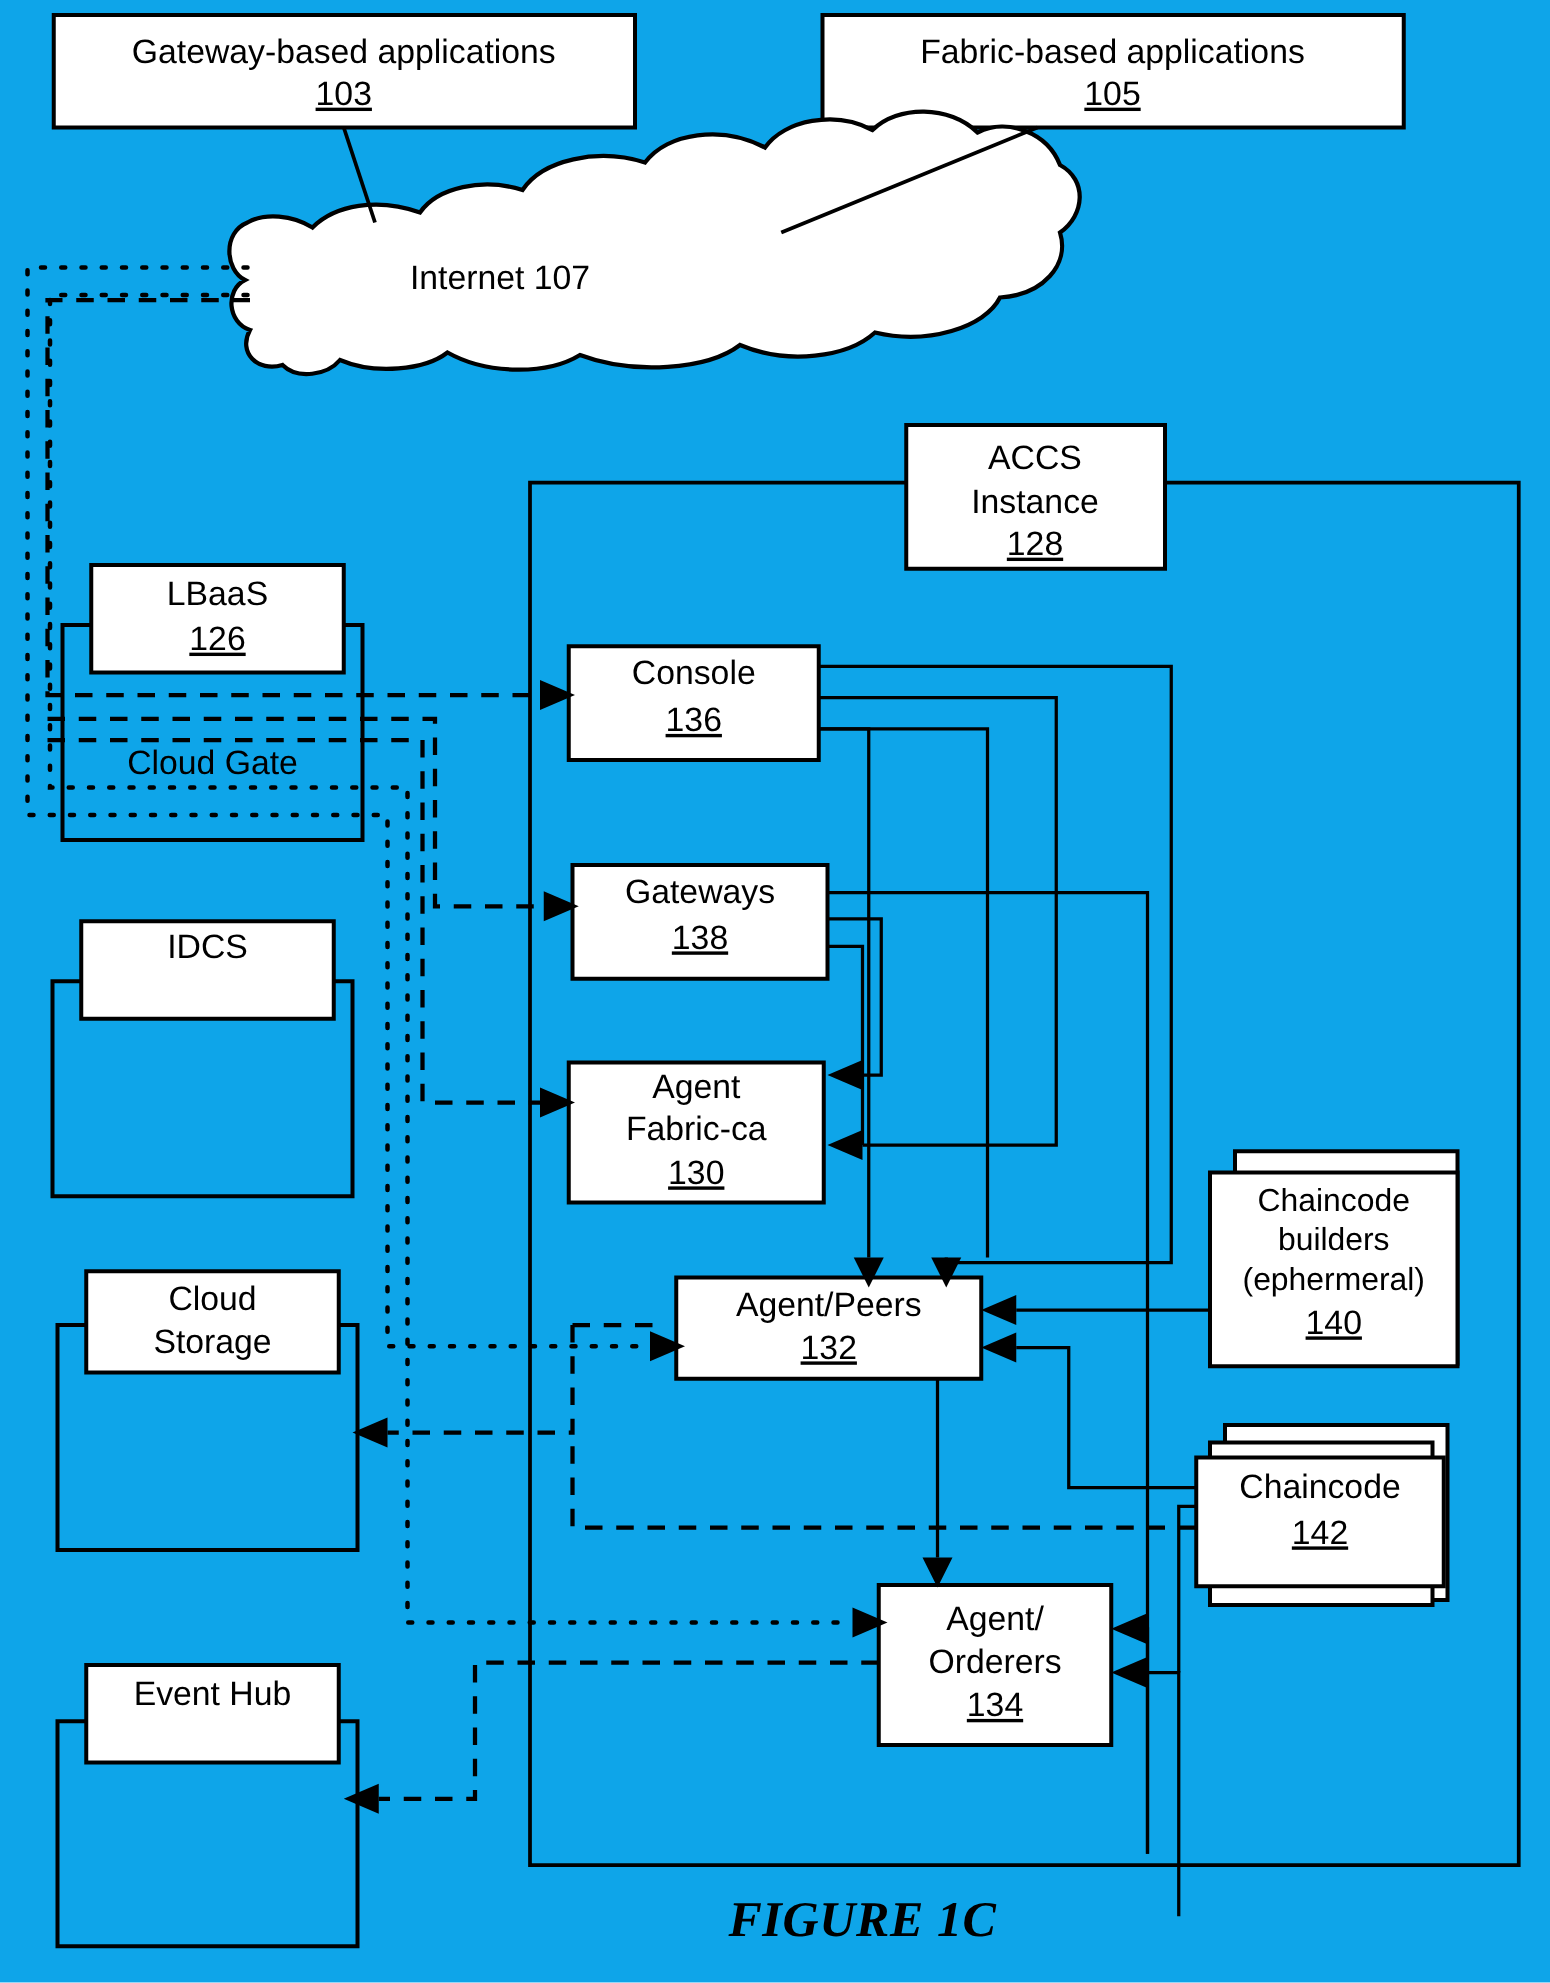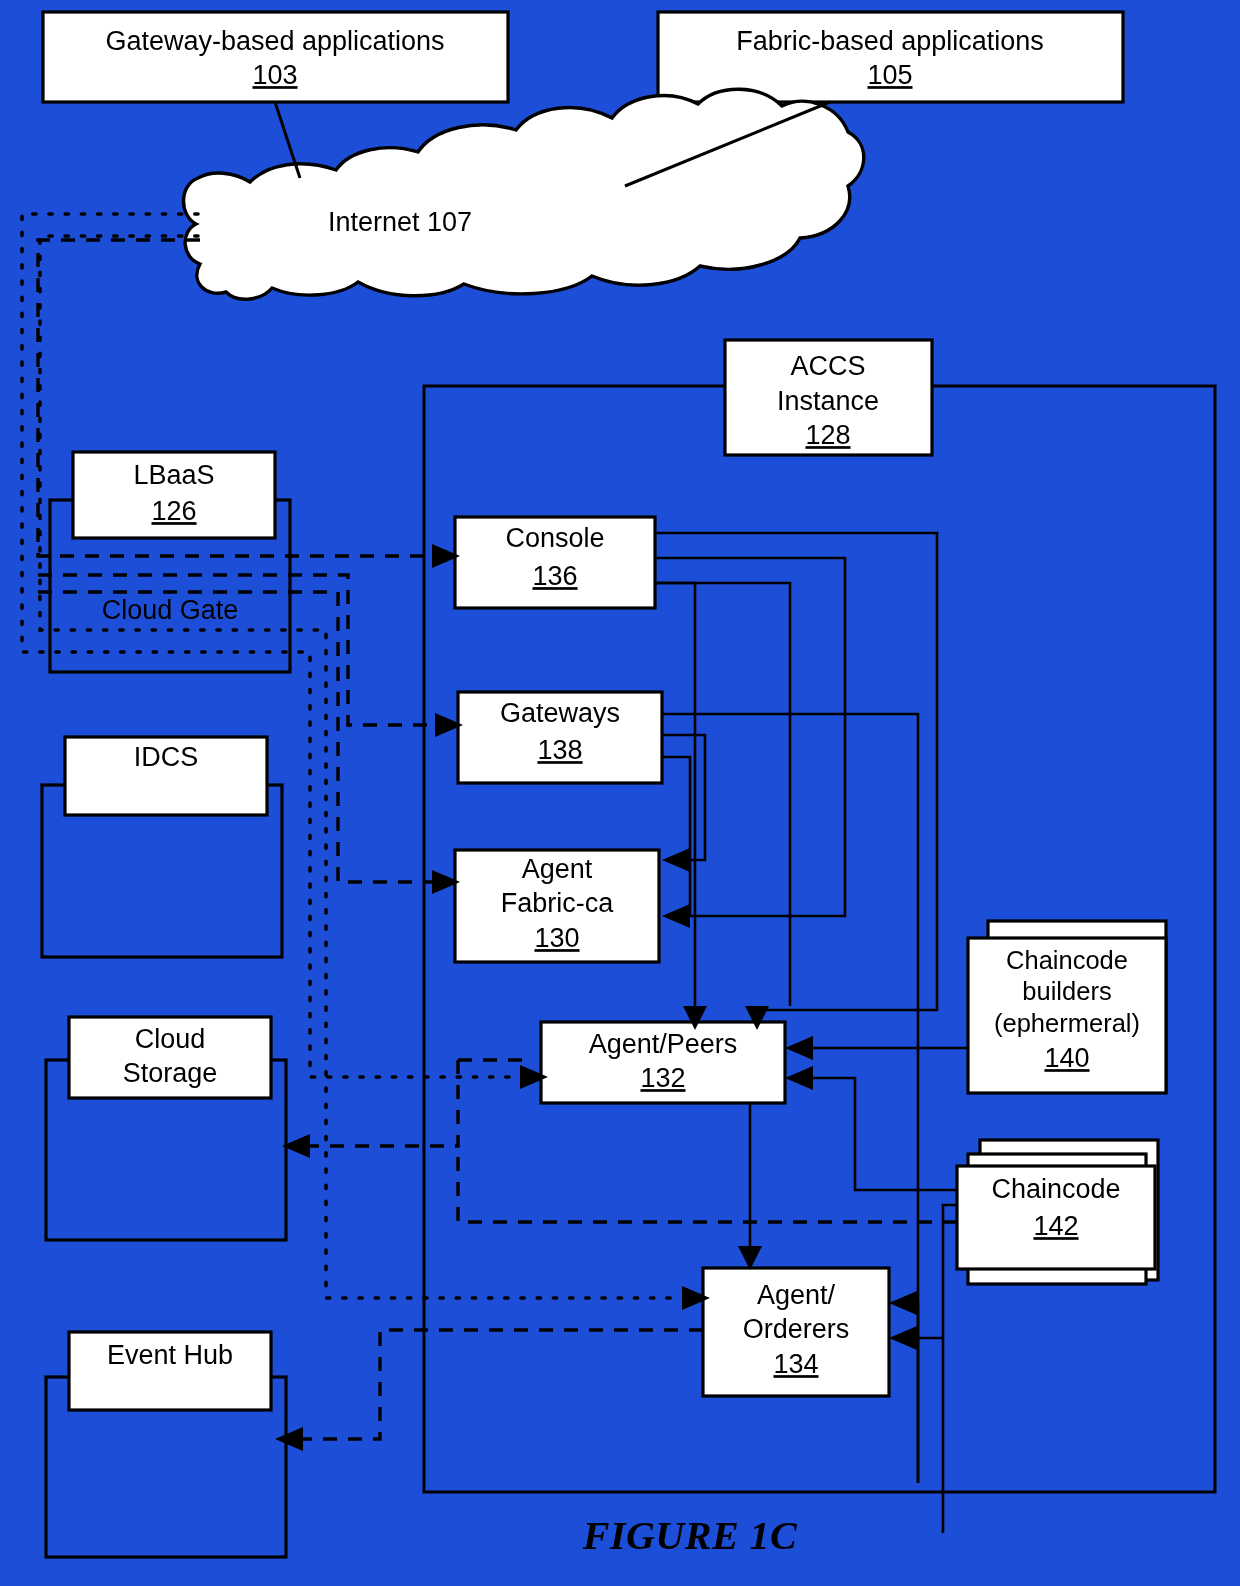--- a/index.html
+++ b/index.html
@@ -4,21 +4,21 @@
 <style>
   html, body {
     margin: 0;
     padding: 0;
     background: #ffffff;
   }
   #page {
     position: relative;
     width: 1240px;
     height: 1586px;
-    background: #1d4ed8;
+    background: #0ea5e9;
     font-family: "Liberation Sans", sans-serif;
     overflow: hidden;
   }
   svg#diagram {
     position: absolute;
     top: 0;
     left: 0;
     width: 1240px;
     height: 1586px;
   }

